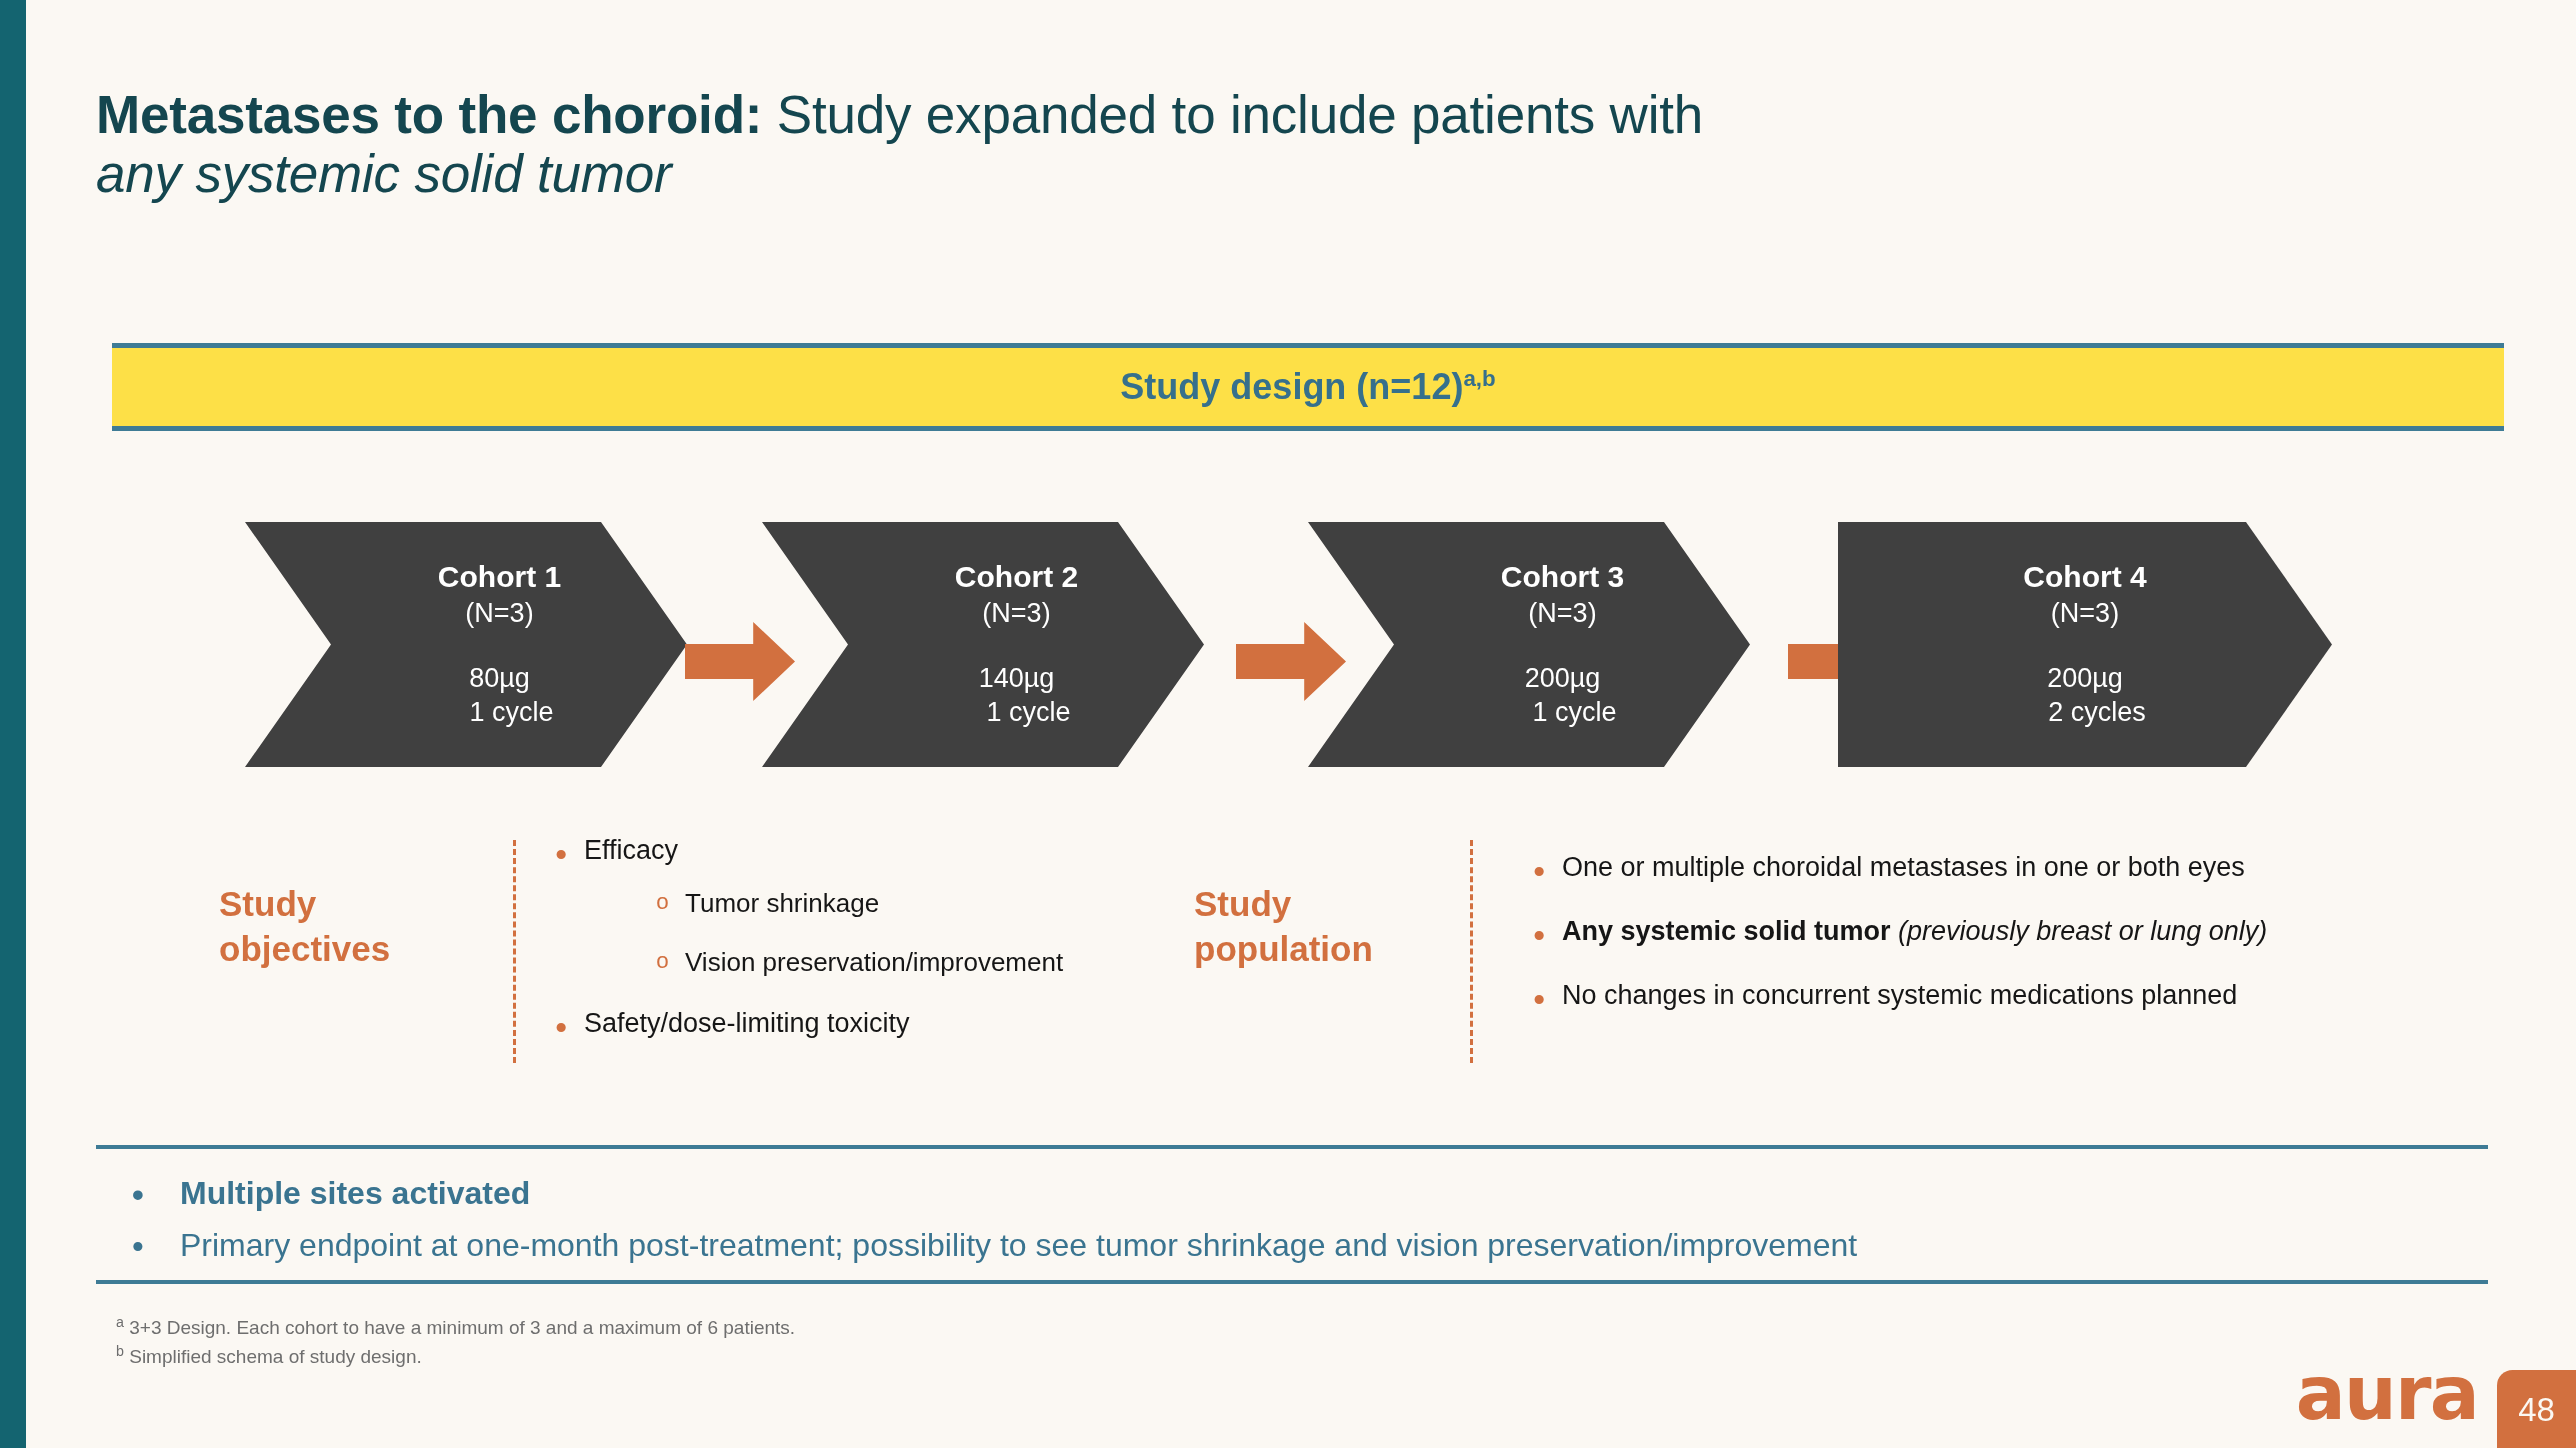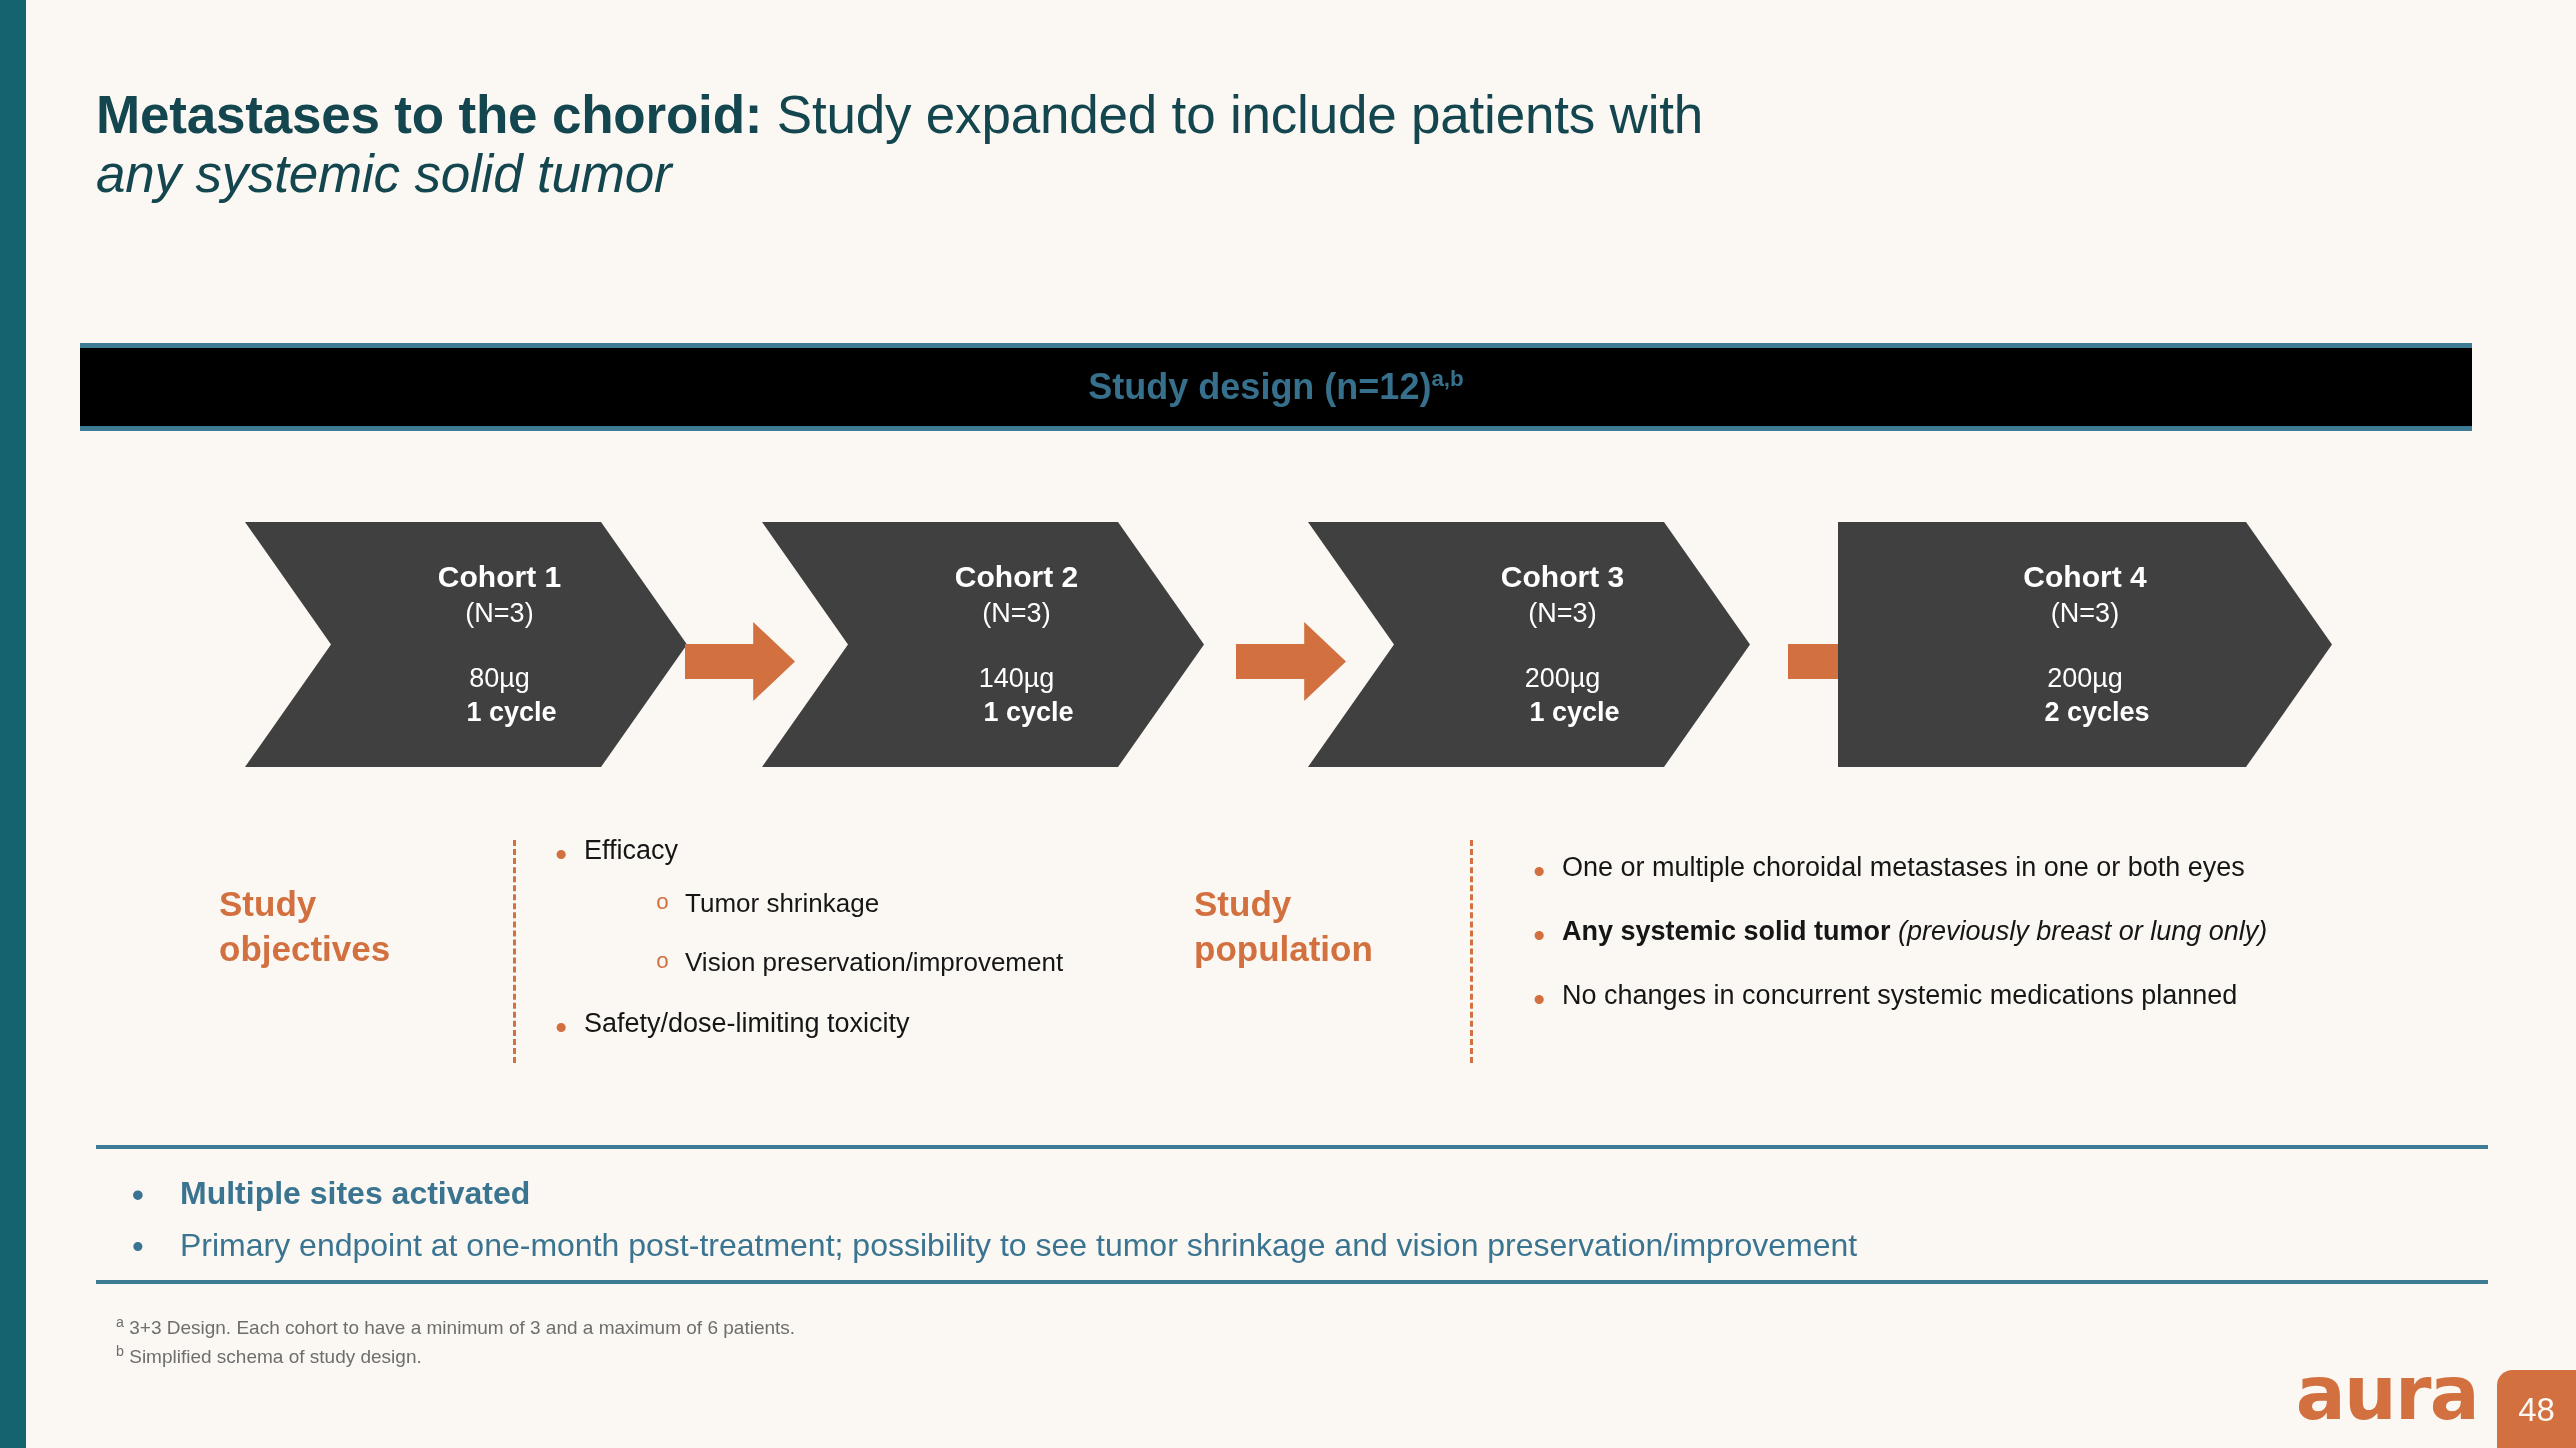--- a/index.html
+++ b/index.html
@@ -35,23 +35,23 @@
     color: #14464F;
     letter-spacing: -0.2px;
   }
   .t-bold   { font-weight: 700; }
   .t-reg    { font-weight: 400; }
   .t-italic { font-style: italic; font-weight: 400; }
 
   
   #design-banner {
     position: absolute;
-    left: 80px; top: 343px;
+    left: 112px; top: 343px;
     width: 2392px; height: 88px;
-    background: #000000;
+    background: #fde047;
     border-top: 5.2px solid #3E7B95;
     border-bottom: 5.2px solid #3E7B95;
     display: flex;
     align-items: center;
     justify-content: center;
   }
   #design-banner-title {
     font-size: 36px;
     font-weight: 700;
     color: #36708C;
@@ -107,21 +107,21 @@
     margin-top: 3.4px;
   }
   .chev-dose {
     font-size: 27px;
     font-weight: 400;
     line-height: 1.25;
     margin-top: 33px;
   }
   .chev-cycles {
     font-size: 27px;
-    font-weight: 700;
+    font-weight: 400;
     line-height: 1.25;
     margin-left: 24px;
   }
 
   .flow-arrow {
     position: absolute;
     top: 100px;
     width: 110px; height: 79px;
     background: #D2703F;
     clip-path: polygon(0 28%, 62% 28%, 62% 0, 100% 50%, 62% 100%, 62% 72%, 0 72%);

